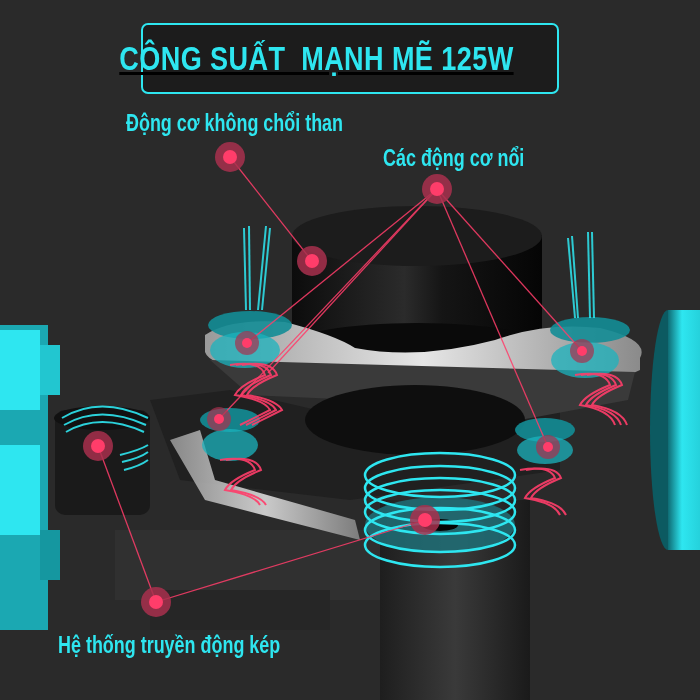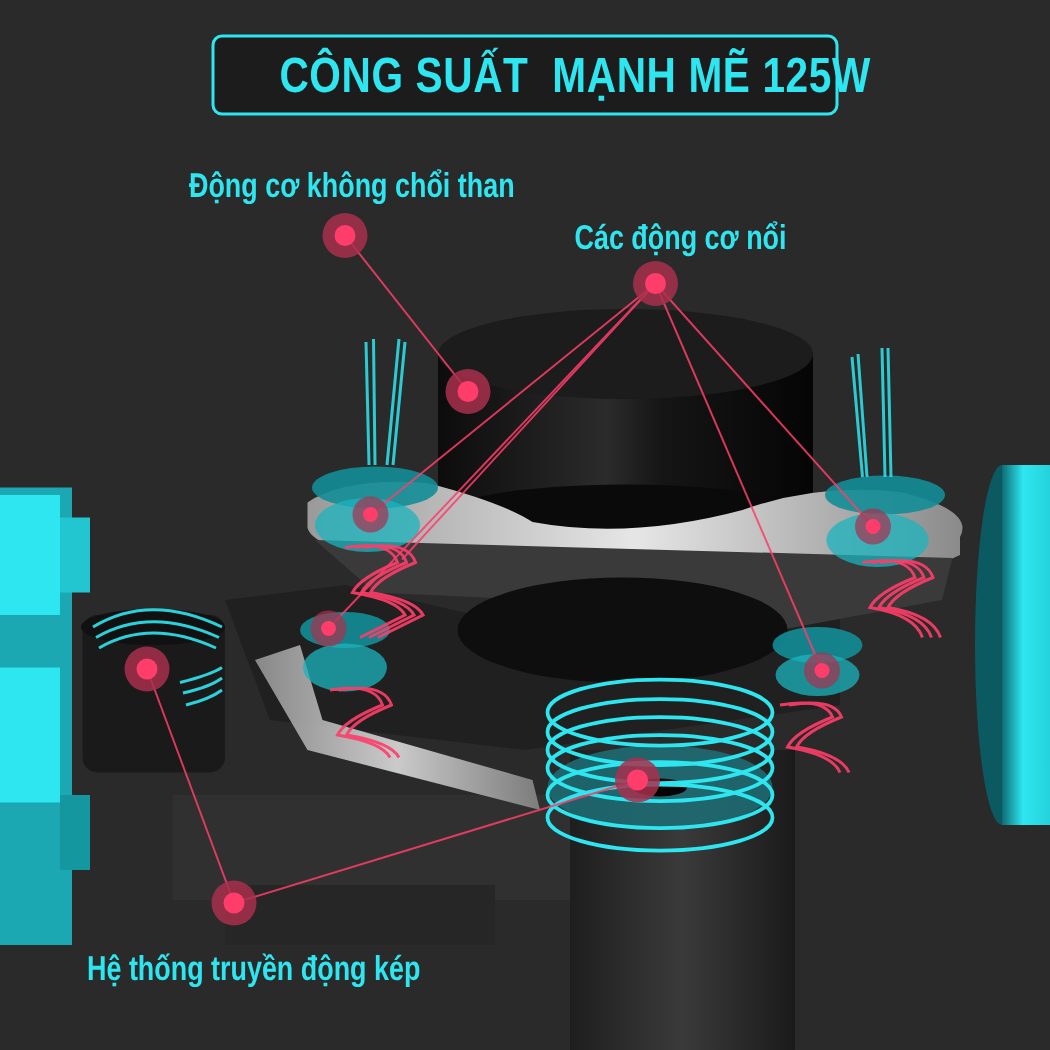--- a/index.html
+++ b/index.html
@@ -4,24 +4,25 @@
   <style>
     html, body { margin: 0; padding: 0; }
     body {
       width: 700px; height: 700px; overflow: hidden;
       background: #2a2a2a;
       font-family: "Liberation Sans", "DejaVu Sans", sans-serif;
       position: relative;
     }
     .stage { position: absolute; left: 0; top: 0; width: 700px; height: 700px; }
     .title-box {
-      position: absolute; left: 141px; top: 23px; width: 418px; height: 54px;
+      position: absolute; left: 141px; top: 23px; width: 418px; height: 71px;
       border: 2px solid #2ee6f0; border-radius: 7px; box-sizing: border-box;
-      display: flex; align-items: center; justify-content: flex-start;
+      display: flex; align-items: center; justify-content: flex-end;
       background: rgba(26,26,26,0.85);
+      text-decoration: underline;
     }
     .title-text {
       color: #2ee6f0; font-weight: bold; font-size: 33px; letter-spacing: 0.5px;
       white-space: pre; transform: scaleX(0.82); transform-origin: center;
     }
     .callout {
       position: absolute; color: #2ee6f0; font-weight: bold; font-size: 23px;
       white-space: nowrap; transform: scaleX(0.78); transform-origin: left center;
     }
     #c1 { left: 126px; top: 110px; }

